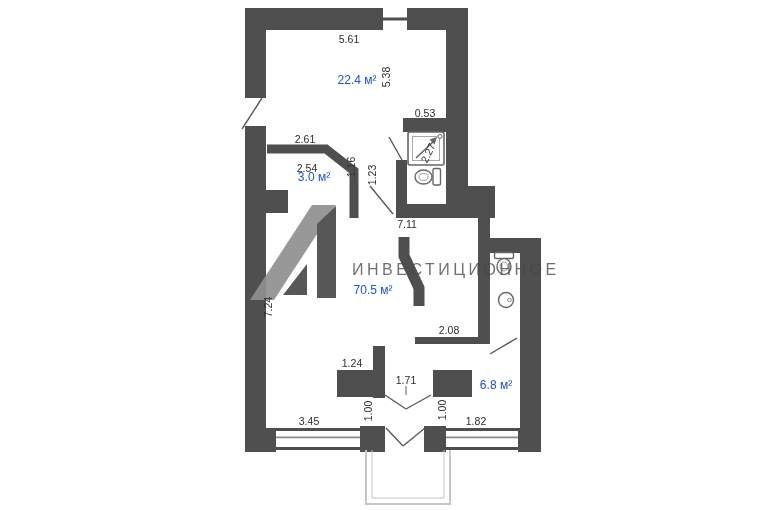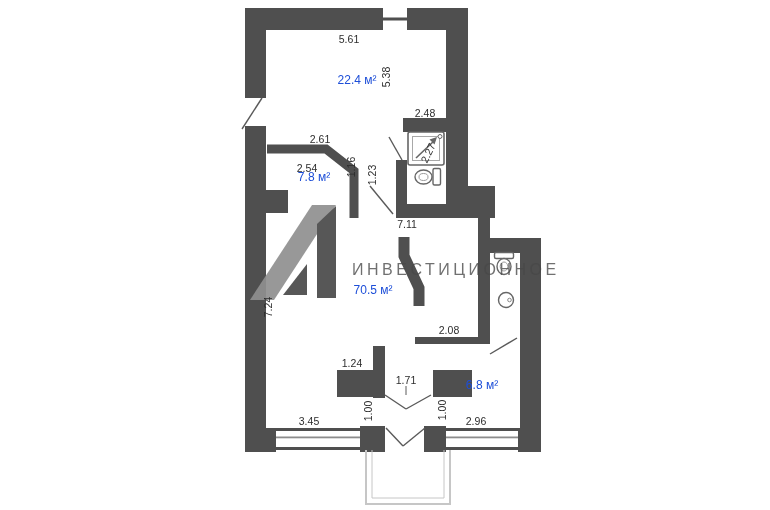--- a/index.html
+++ b/index.html
@@ -125,35 +125,35 @@
     <polygon points="67,28 86,10 86,102 67,102" fill="#575757"></polygon>
     <polygon points="33,99 57,68 57,99" fill="#575757"></polygon>
   </svg>
   <div class="wm-line1">ИНВЕСТИЦИОННОЕ</div>
 
   <div class="layer">
     <span class="dim" style="left:349px;top:39px">5.61</span>
     <span class="dim rot90" style="left:386px;top:77px">5.38</span>
     <span class="area" style="left:357px;top:80px">22.4 м²</span>
 
-    <span class="dim" style="left:425px;top:113px">2.48</span>
-    <span class="dim" style="left:320px;top:139px">2.61</span>
+    <span class="dim" style="left:425px;top:113px">0.53</span>
+    <span class="dim" style="left:305px;top:139px">2.61</span>
     <span class="dim" style="left:307px;top:168px">2.54</span>
     <span class="dim rot90" style="left:351px;top:167px">1.16</span>
-    <span class="area" style="left:314px;top:177px">7.8 м²</span>
+    <span class="area" style="left:314px;top:177px">3.0 м²</span>
     <span class="dim rot90" style="left:372px;top:175px">1.23</span>
     <span class="dim rot68" style="left:428px;top:153px">2.27</span>
 
     <span class="dim" style="left:407px;top:224px">7.11</span>
     <span class="area" style="left:373px;top:290px">70.5 м²</span>
     <span class="dim rot90" style="left:268px;top:307px">7.24</span>
     <span class="dim" style="left:449px;top:330px">2.08</span>
 
     <span class="dim" style="left:352px;top:363px">1.24</span>
     <span class="dim" style="left:406px;top:380px">1.71</span>
     <span class="dim rot90" style="left:368px;top:411px">1.00</span>
     <span class="dim rot90" style="left:442px;top:410px">1.00</span>
-    <span class="area" style="left:482px;top:385px">6.8 м²</span>
-    <span class="dim" style="left:476px;top:421px">2.96</span>
+    <span class="area" style="left:496px;top:385px">6.8 м²</span>
+    <span class="dim" style="left:476px;top:421px">1.82</span>
     <span class="dim" style="left:309px;top:421px">3.45</span>
   </div>
 
 </div>
 
 </body></html>

